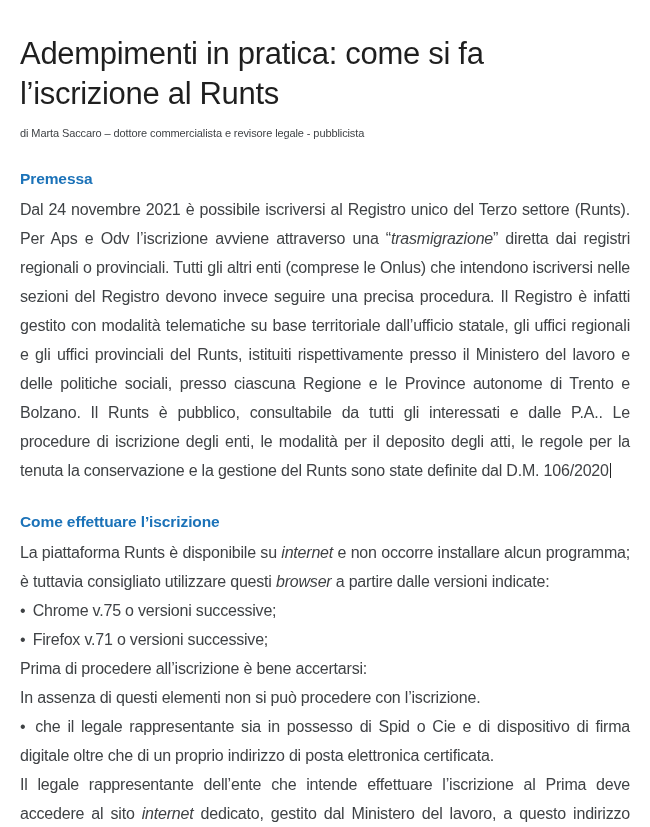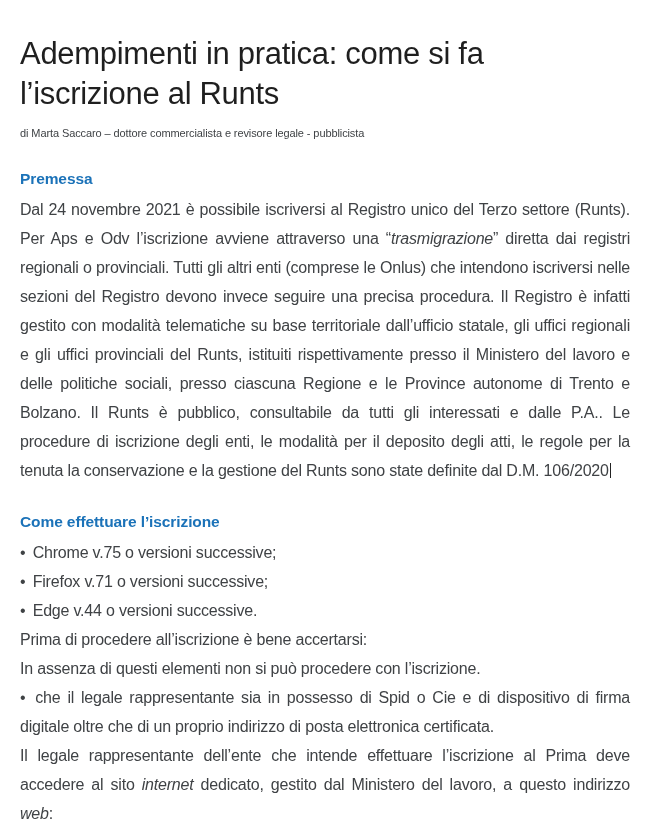--- a/index.html
+++ b/index.html
@@ -51,21 +51,21 @@
 </head>
 <body>
 
 <main class="doc">
   <h1 class="doc-title">Adempimenti in pratica: come si fa l’iscrizione al Runts</h1>
   <p class="byline">di Marta Saccaro – dottore commercialista e revisore legale - pubblicista</p>
   <div id="sections">
       <h2 class="sec-heading">Premessa</h2>
       <p class="para"><span>Dal 24 novembre 2021 è possibile iscriversi al Registro unico del Terzo settore (Runts). Per Aps e Odv l’iscrizione avviene attraverso una “</span><span class="it">trasmigrazione</span><span>” diretta dai registri regionali o provinciali. Tutti gli altri enti (comprese le Onlus) che intendono iscriversi nelle sezioni del Registro devono invece seguire una precisa procedura. Il Registro è infatti gestito con modalità telematiche su base territoriale dall’ufficio statale, gli uffici regionali e gli uffici provinciali del Runts, istituiti rispettivamente presso il Ministero del lavoro e delle politiche sociali, presso ciascuna Regione e le Province autonome di Trento e Bolzano. Il Runts è pubblico, consultabile da tutti gli interessati e dalle P.A.. Le procedure di iscrizione degli enti, le modalità per il deposito degli atti, le regole per la tenuta la conservazione e la gestione del Runts sono state definite dal D.M. 106/2020</span><span class="caret"></span></p>
       <h2 class="sec-heading">Come effettuare l’iscrizione</h2>
+      <p class="para"><span>La piattaforma Runts è disponibile su </span><span class="it">internet</span><span> e non occorre installare alcun programma; è tuttavia consigliato utilizzare questi </span><span class="it">browser</span><span> a partire dalle versioni indicate:</span></p>
       <p class="para bullet"><span class="bullet-glyph">• </span><span>Chrome v.75 o versioni successive;</span></p>
       <p class="para bullet"><span class="bullet-glyph">• </span><span>Firefox v.71 o versioni successive;</span></p>
-      <p class="para bullet"><span class="bullet-glyph">• </span><span>Edge v.44 o versioni successive.</span></p>
       <p class="para"><span>Prima di procedere all’iscrizione è bene accertarsi:</span></p>
       <p class="para"><span>In assenza di questi elementi non si può procedere con l’iscrizione.</span></p>
       <p class="para bullet"><span class="bullet-glyph">• </span><span>che il legale rappresentante sia in possesso di Spid o Cie e di dispositivo di firma digitale oltre che di un proprio indirizzo di posta elettronica certificata.</span></p>
       <p class="para"><span>Il legale rappresentante dell’ente che intende effettuare l’iscrizione al Prima deve accedere al sito </span><span class="it">internet</span><span> dedicato, gestito dal Ministero del lavoro, a questo indirizzo </span><span class="it">web</span><span>:</span></p>
     </div>
 </main>
 
 </body></html>

